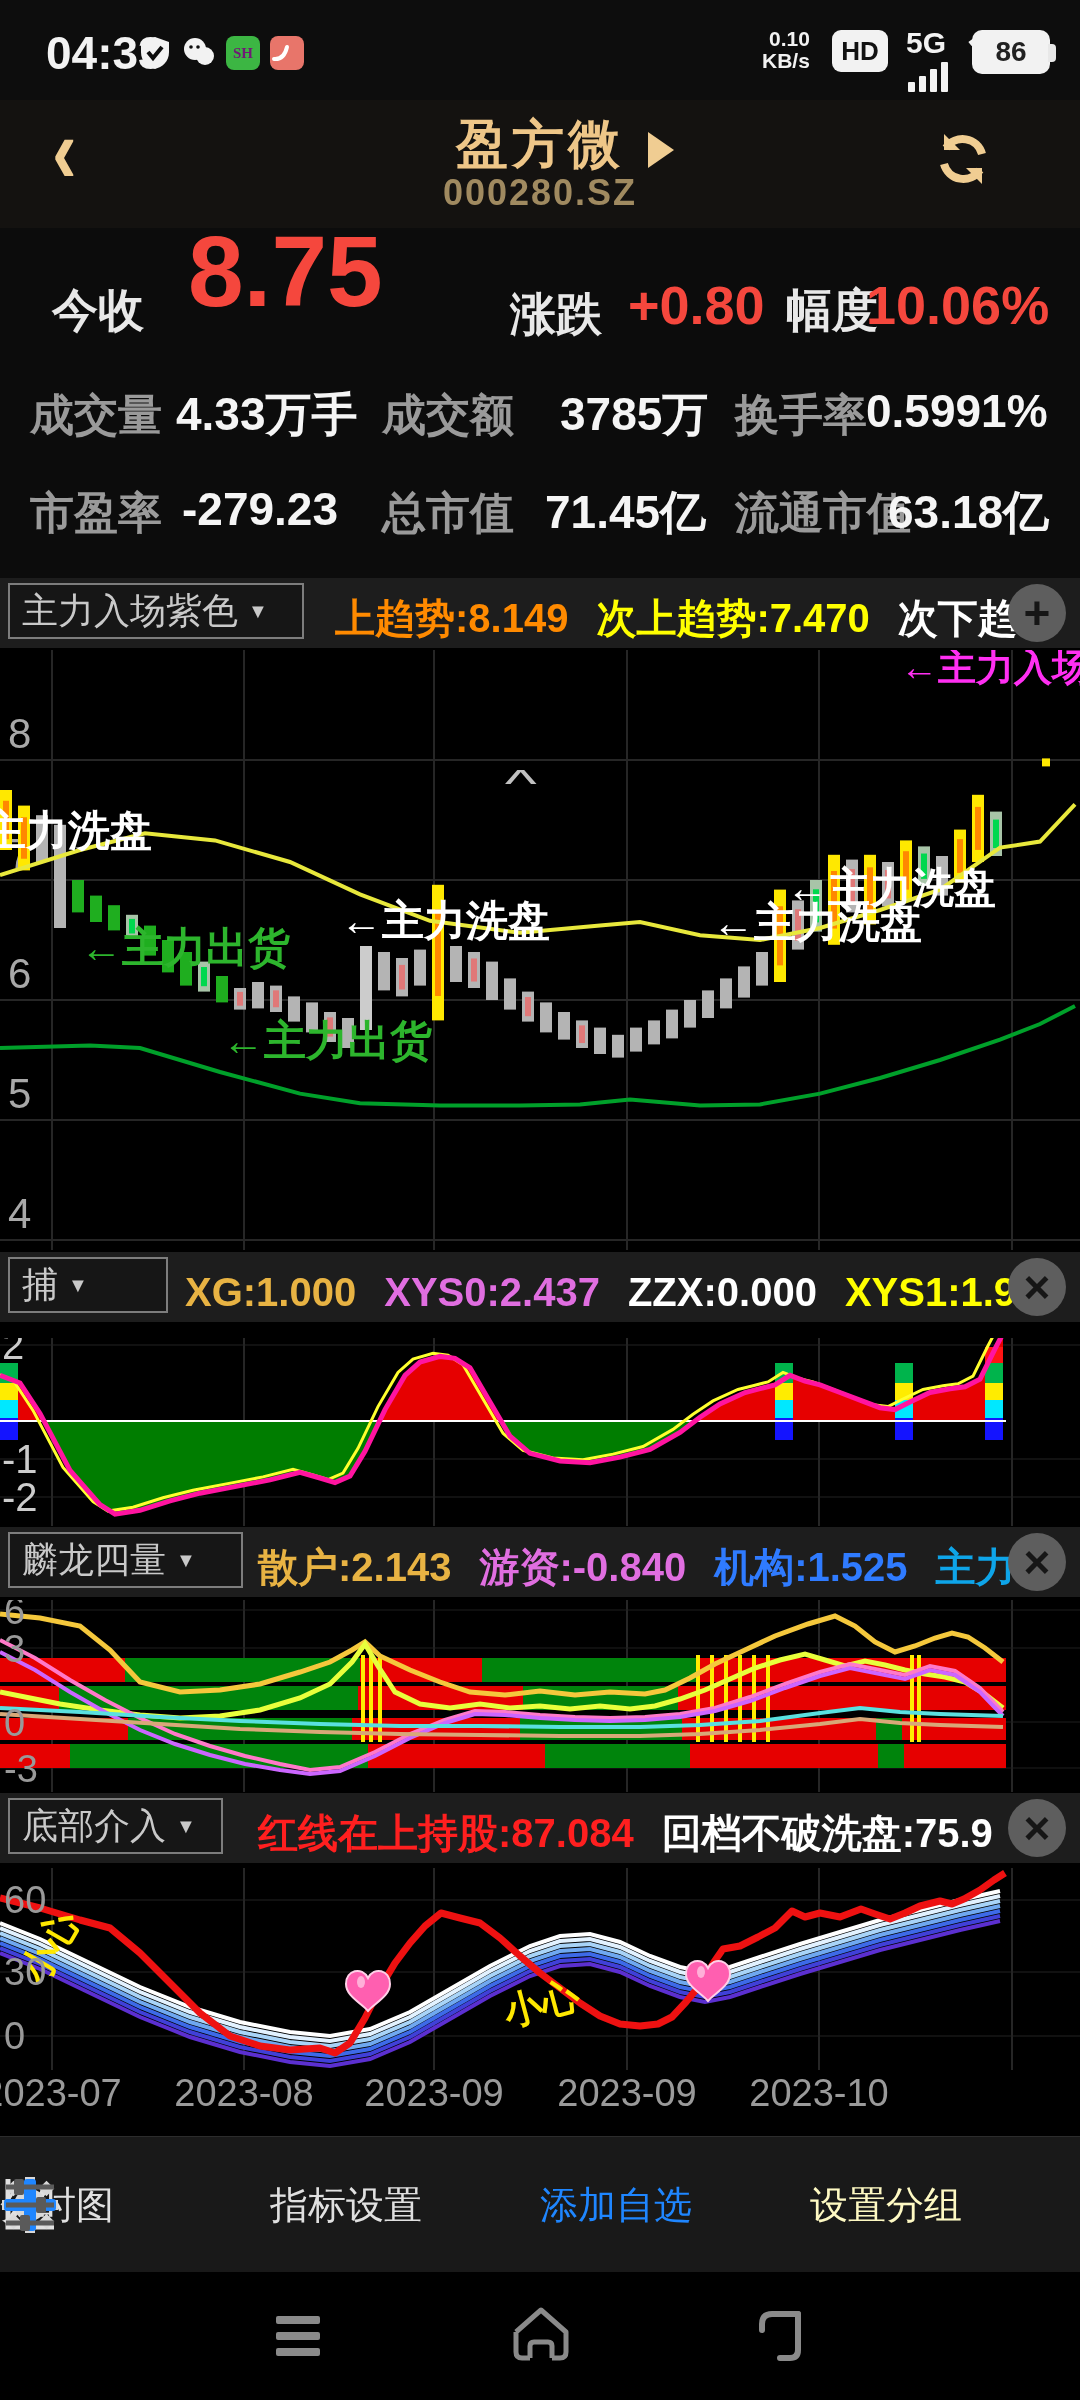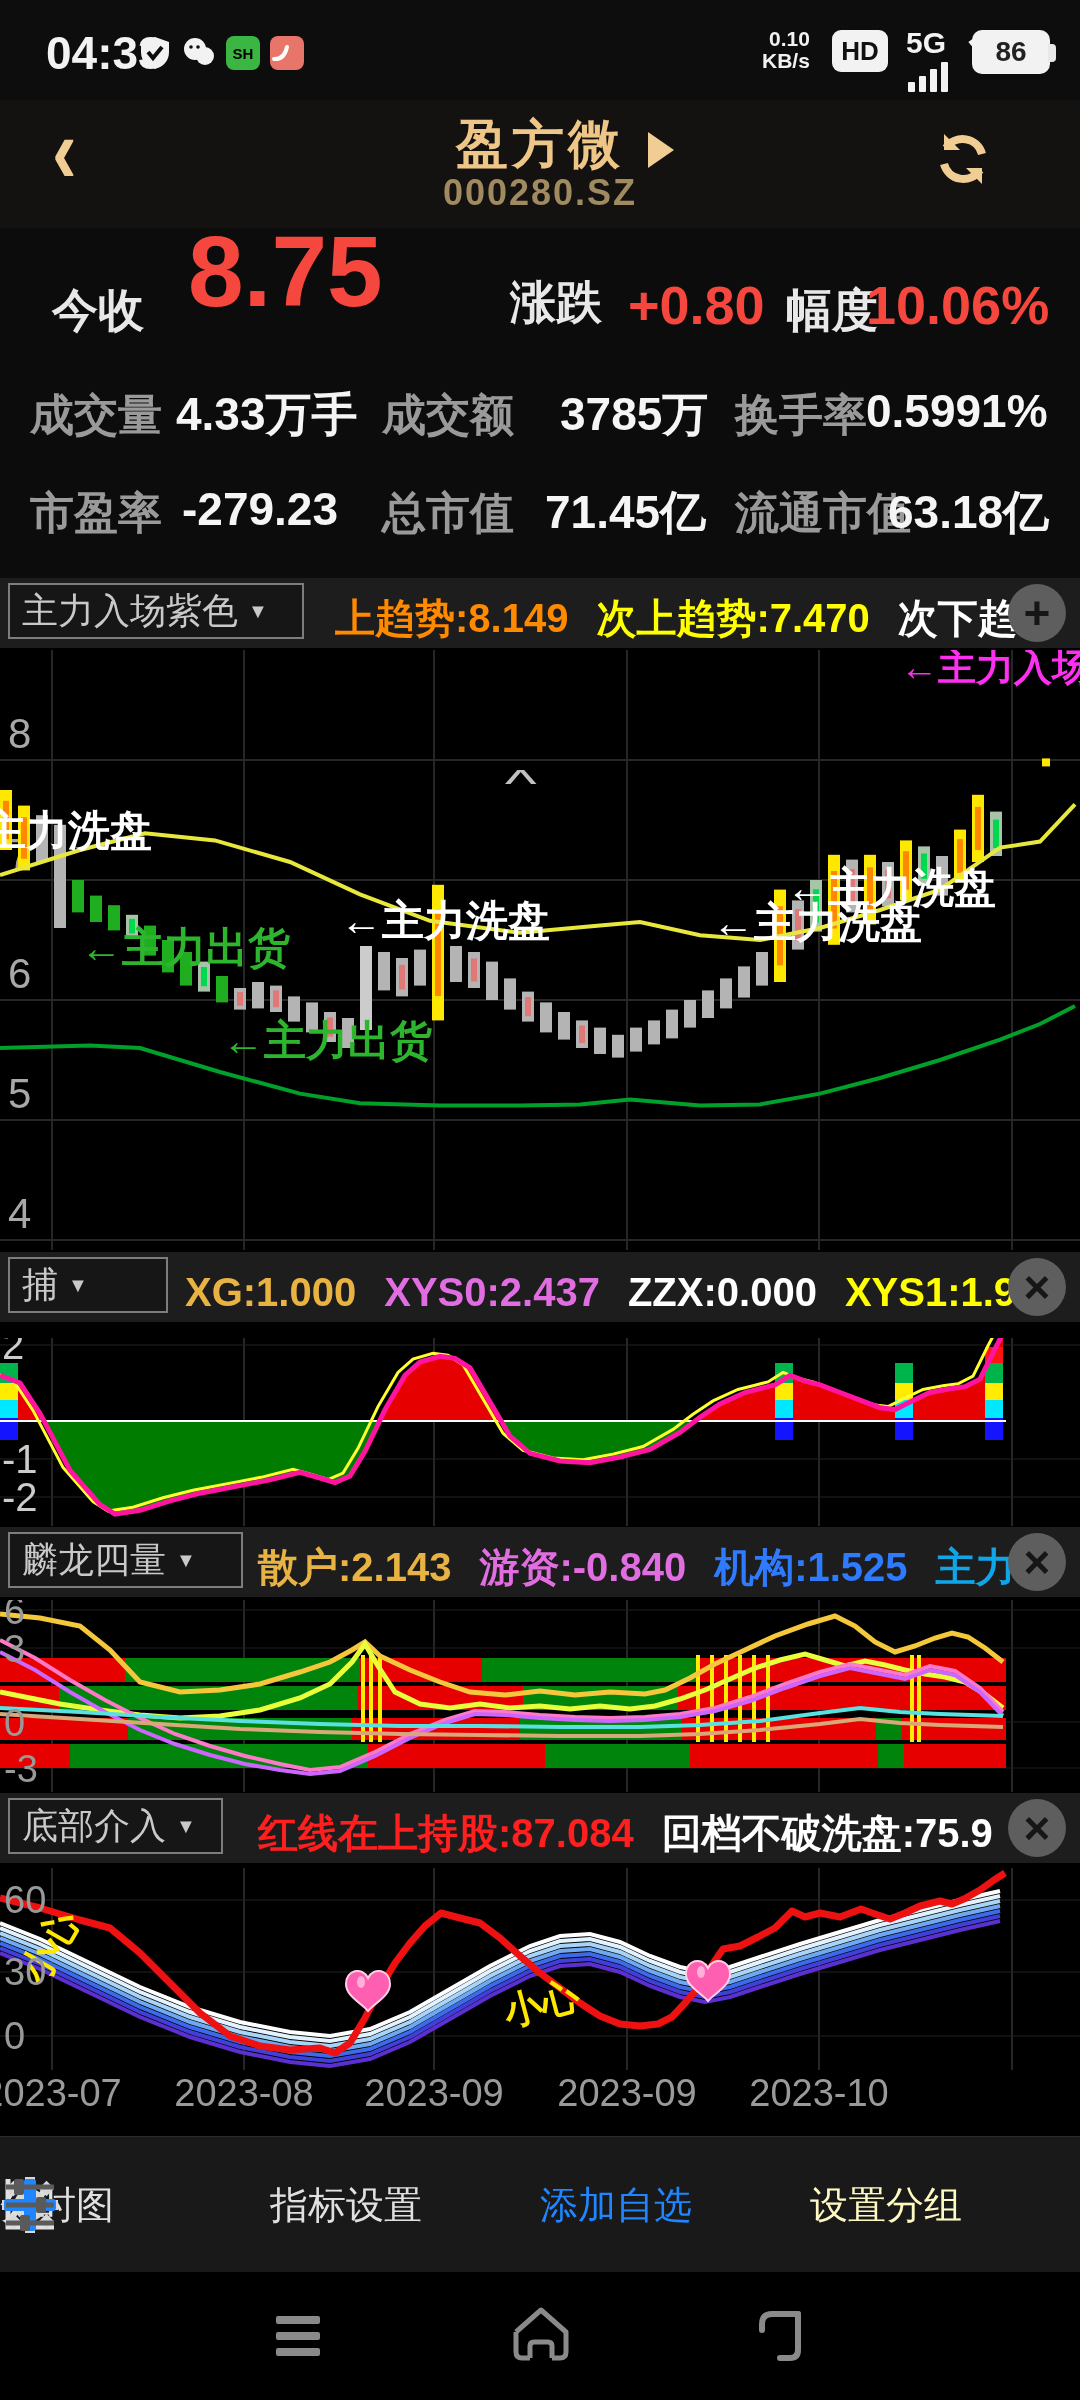--- a/index.html
+++ b/index.html
@@ -4,21 +4,21 @@
 <style>
   html,body{margin:0;padding:0;background:#000;}
   body{width:1080px;height:2400px;position:relative;overflow:hidden;
        font-family:"Liberation Sans","DejaVu Sans",sans-serif;color:#fff;}
   .abs{position:absolute;}
   
   #status-bar{position:absolute;left:0;top:0;width:1080px;height:100px;background:#0d0d0d;}
   .sb-time{position:absolute;left:46px;top:26px;font-size:46px;font-weight:bold;color:#f2f2f2;}
   .sb-ico{position:absolute;top:36px;width:34px;height:34px;}
   .appico{border-radius:8px;display:flex;align-items:center;justify-content:center;
-          font-size:15px;font-weight:bold;color:#000000;}
+          font-size:15px;font-weight:bold;color:#701a75;font-family:Liberation Serif, serif;}
   .sb-right{position:absolute;top:30px;color:#f2f2f2;}
   .kbs{font-size:21px;font-weight:bold;line-height:22px;text-align:right;}
   .hd-badge{width:56px;height:42px;background:#f2f2f2;border-radius:9px;color:#111;
             font-size:26px;font-weight:bold;display:flex;align-items:center;justify-content:center;}
   .net5g{font-size:30px;font-weight:bold;}
   .sigbars{display:flex;align-items:flex-end;gap:4px;}
   .sigbars div{width:7px;background:#f2f2f2;border-radius:1px;}
   .battery{width:78px;height:44px;background:#f2f2f2;border-radius:10px;color:#222;
            font-size:28px;font-weight:bold;display:flex;align-items:center;justify-content:center;}
   .bat-nub{position:absolute;left:1048px;top:44px;width:8px;height:18px;background:#e8e8e8;border-radius:0 4px 4px 0;}
@@ -118,21 +118,21 @@
     <path d="M50 26 A 20 20 0 0 0 14 20" stroke="#f0cd92" stroke-width="8" fill="none"></path>
     <path d="M12 6 v16 h16 z" fill="#f0cd92"></path>
     <path d="M12 36 A 20 20 0 0 0 48 42" stroke="#f0cd92" stroke-width="8" fill="none"></path>
     <path d="M50 56 v-16 h-16 z" fill="#f0cd92"></path>
   </svg>
 </div>
 
 <div id="quote">
   <span class="abs q-lab" style="left:52px;top:52px">今收</span>
   <span class="abs q-red" style="left:188px;top:-14px;font-size:100px">8.75</span>
-  <span class="abs q-lab" style="left:510px;top:44px">涨跌</span>
+  <span class="abs q-lab" style="left:510px;top:56px">涨跌</span>
   <span class="abs q-red" style="left:628px;top:46px;font-size:54px">+0.80</span>
   <span class="abs q-lab" style="left:786px;top:52px">幅度</span>
   <span class="abs q-red" style="left:866px;top:46px;font-size:54px">10.06%</span>
 
   <span class="abs s-lab" style="left:30px;top:158px">成交量</span>
   <span class="abs s-val" style="left:176px;top:156px">4.33万手</span>
   <span class="abs s-lab" style="left:382px;top:158px">成交额</span>
   <span class="abs s-val" style="left:560px;top:156px">3785万</span>
   <span class="abs s-lab" style="left:735px;top:158px">换手率</span>
   <span class="abs s-val" style="left:866px;top:156px">0.5991%</span>

